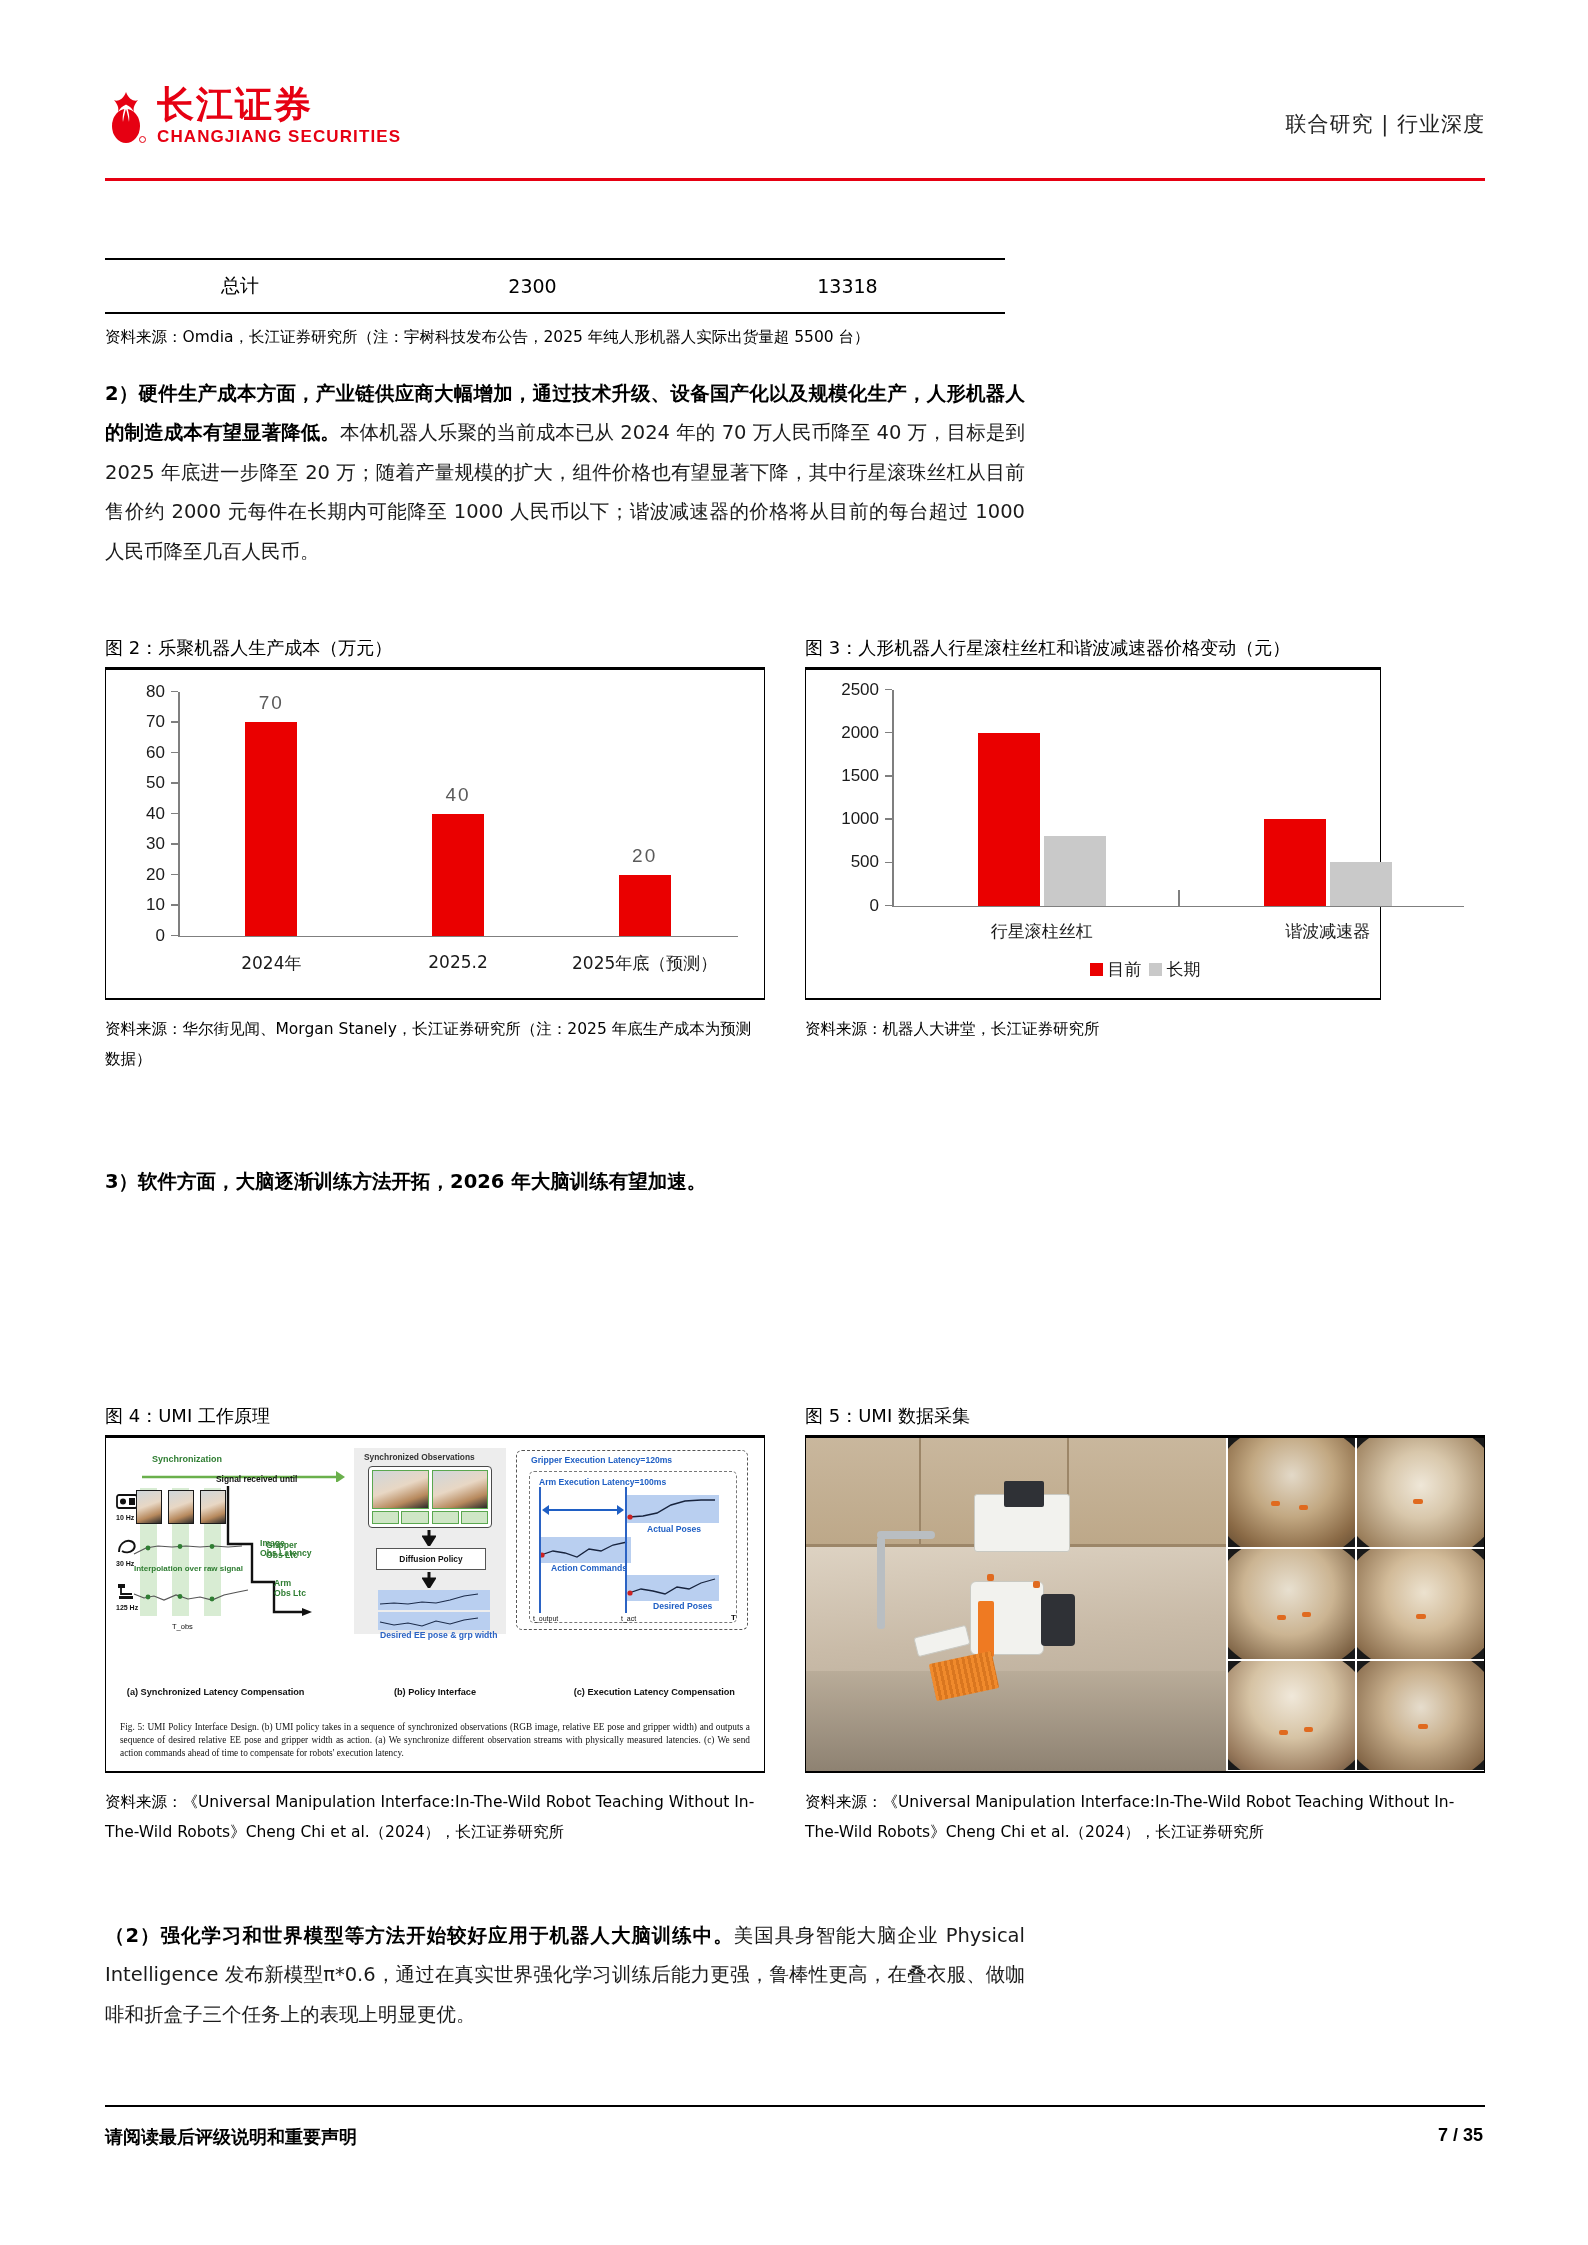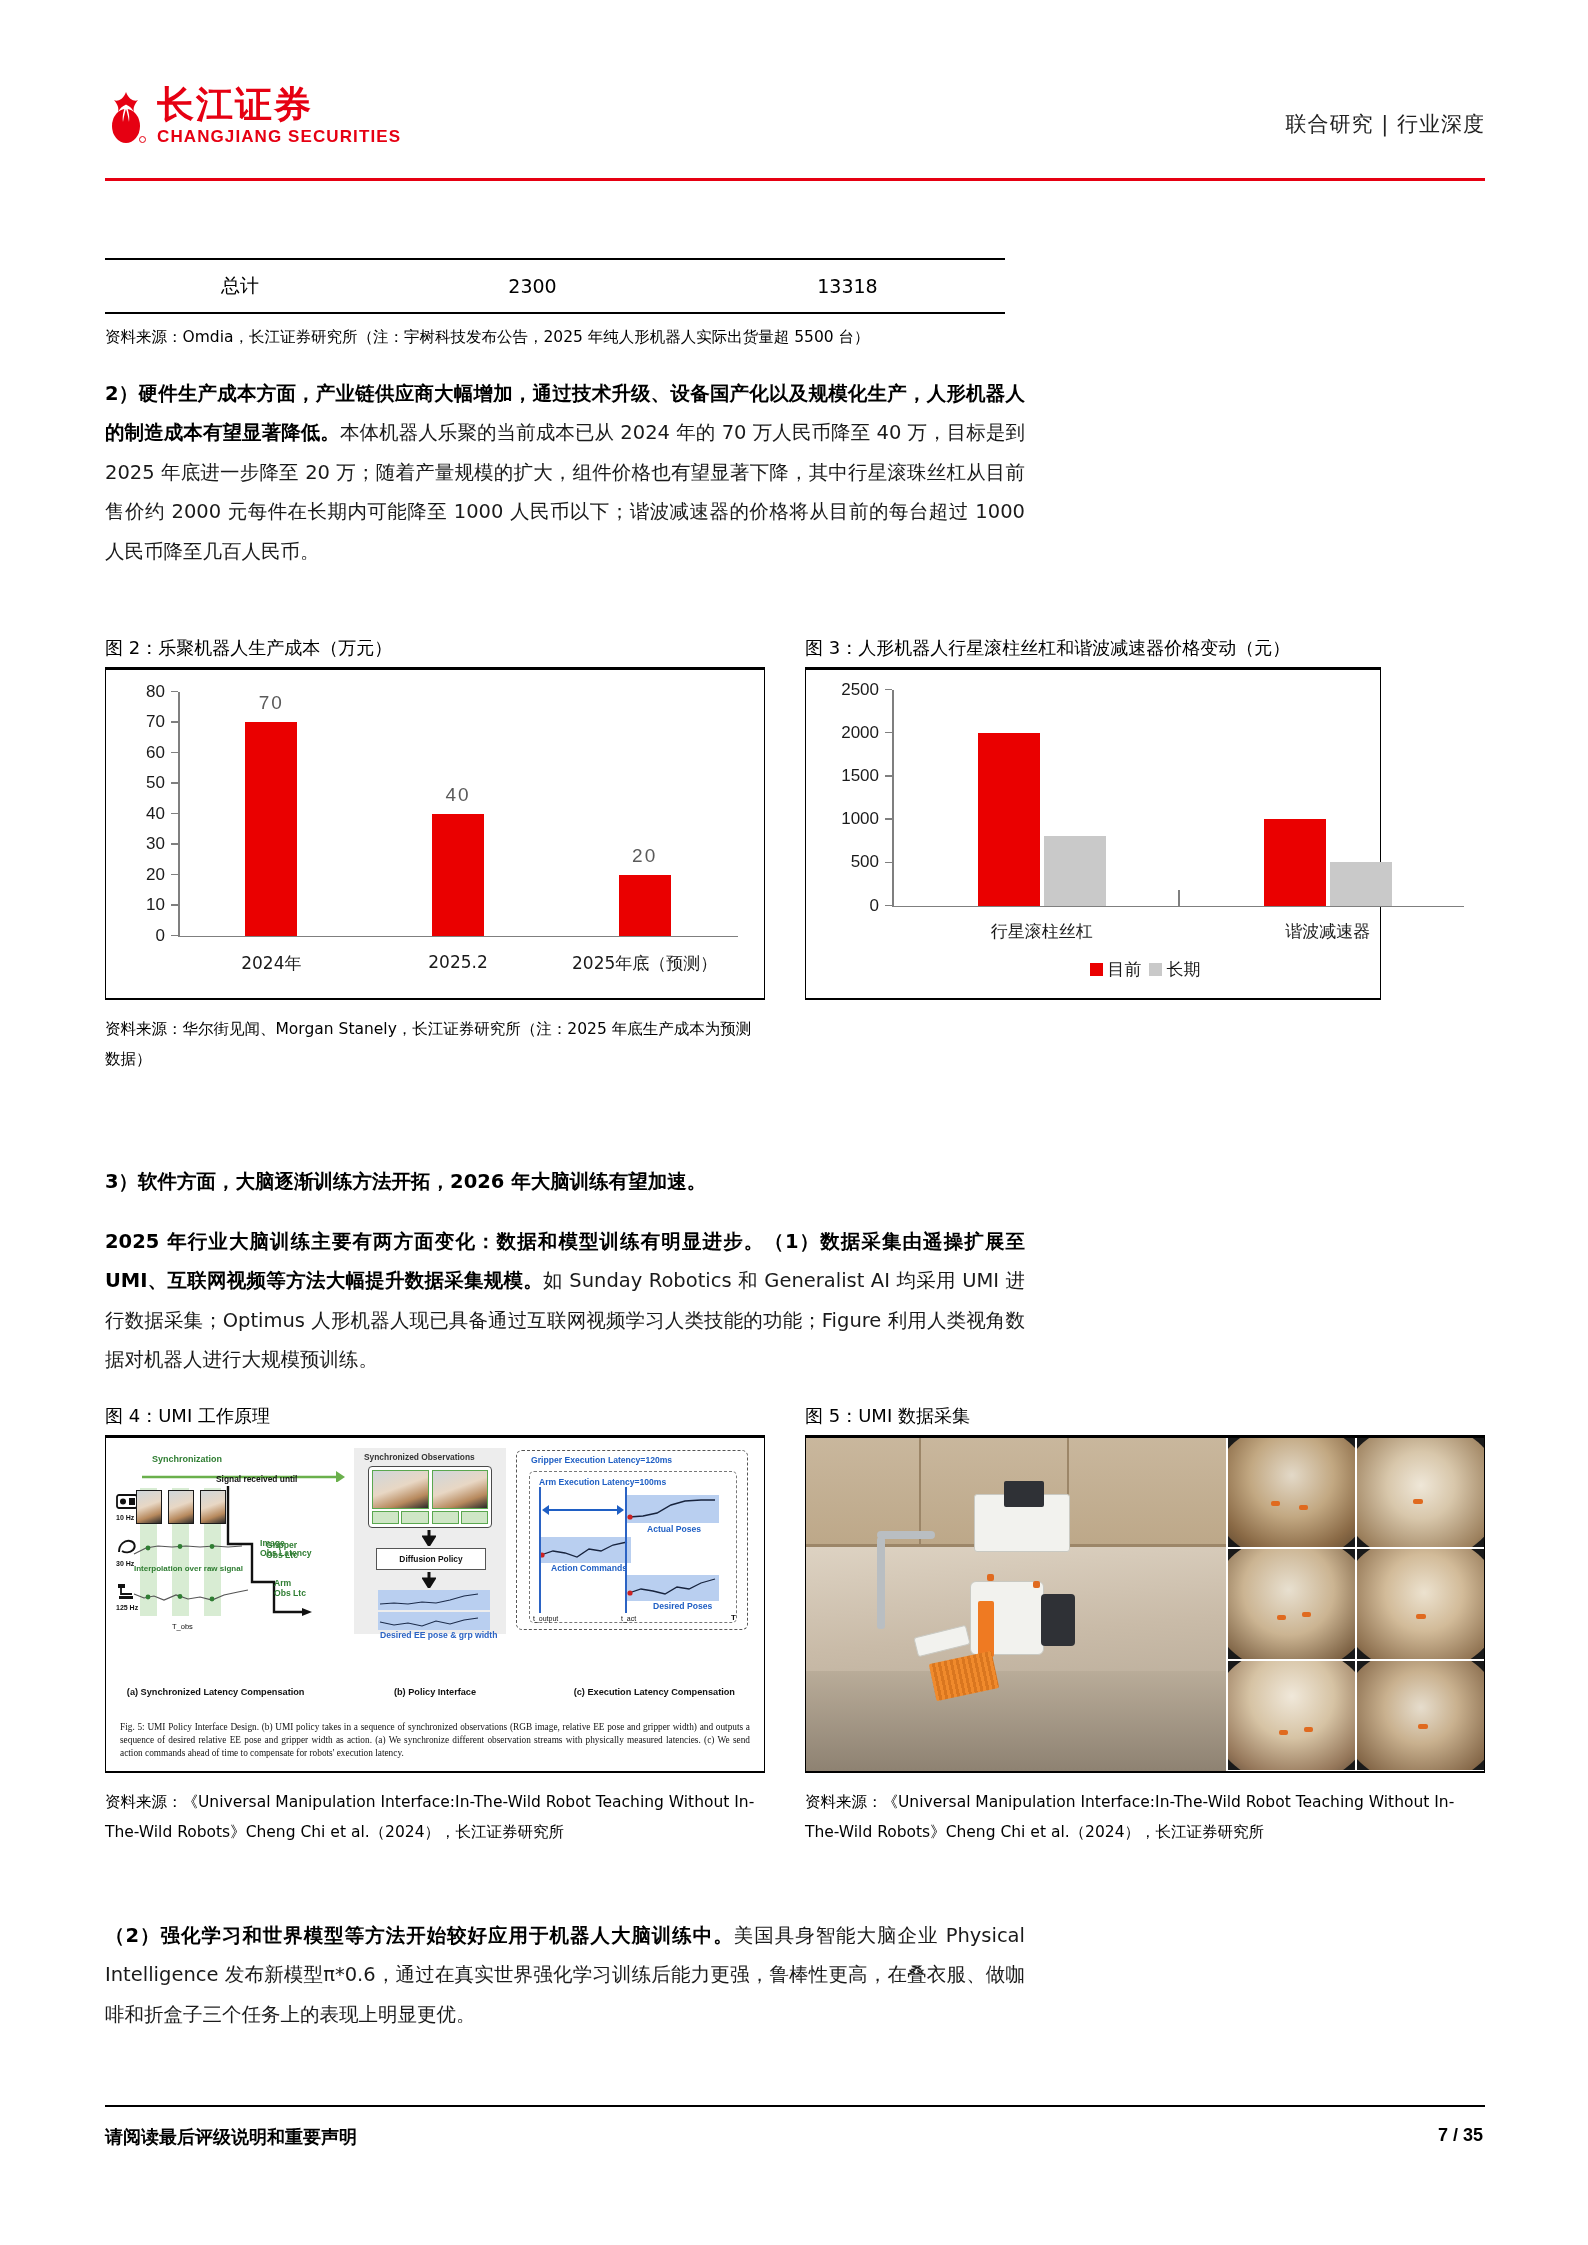--- a/index.html
+++ b/index.html
@@ -478,27 +478,25 @@
               <span class="swatch" style="background: rgb(234, 0, 0);"></span>
               <span>目前</span>
             </div>
             <div class="legend-item">
               <span class="swatch" style="background: rgb(201, 201, 201);"></span>
               <span>长期</span>
             </div>
           </div>
         </div>
     </div>
+    <div class="fig-src">资料来源：机器人大讲堂，长江证券研究所</div>
   </div>
 
   <div class="para" id="para-software-head">
     <span class="bold">3）软件方面，大脑逐渐训练方法开拓，2026 年大脑训练有望加速。</span>
-  </div>
-  <div class="para" id="para-software-body">
-    <span class="bold">2025 年行业大脑训练主要有两方面变化：数据和模型训练有明显进步。（1）数据采集由遥操扩展至 UMI、互联网视频等方法大幅提升数据采集规模。</span><span>如 Sunday Robotics 和 Generalist AI 均采用 UMI 进行数据采集；Optimus 人形机器人现已具备通过互联网视频学习人类技能的功能；Figure 利用人类视角数据对机器人进行大规模预训练。</span>
   </div>
 
   <div class="fig" id="fig4">
     <div class="fig-title">图 4：UMI 工作原理</div>
     <div class="fig-rule"></div>
     <div class="fig-body">
       <div class="umi">
 
         <div class="umi-panel" style="left:10px;top:14px;width:228px;height:166px;">
           <div style="position:absolute;left:36px;top:2px;" class="lbl-green">Synchronization</div>

